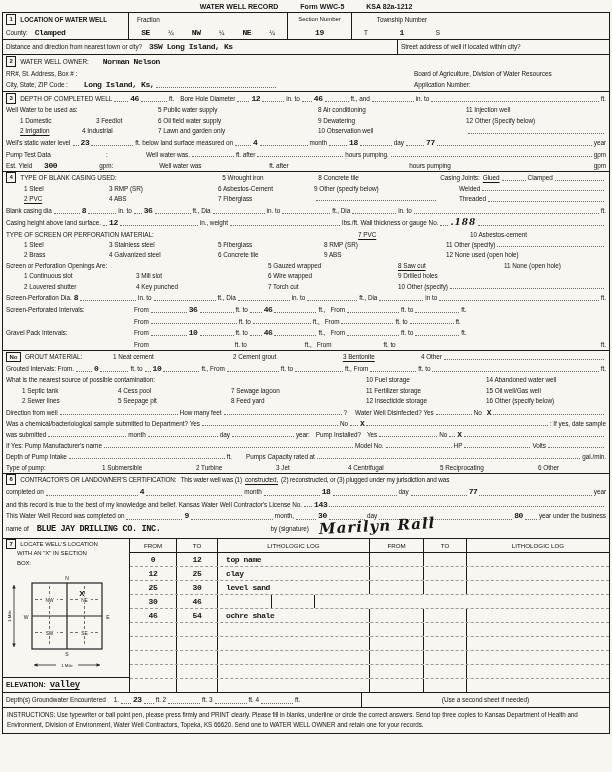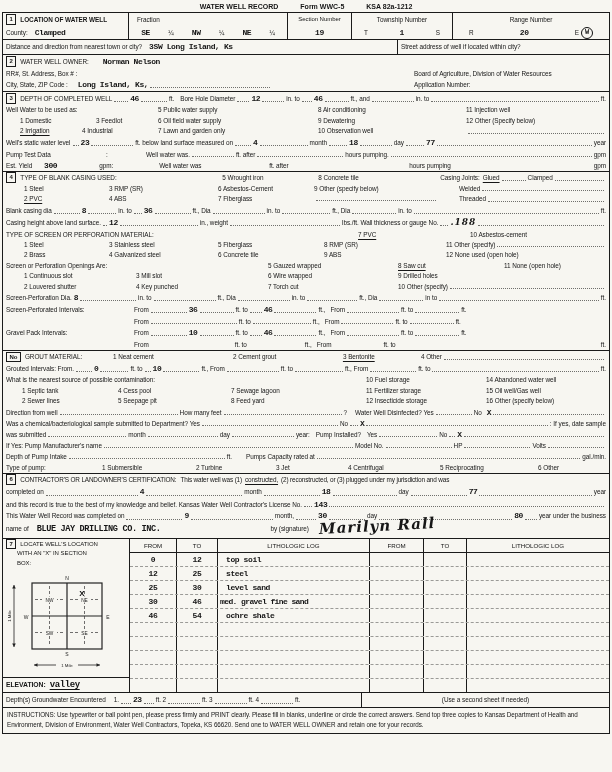--- a/index.html
+++ b/index.html
@@ -75,31 +75,20 @@
           </div>
       </div>
       <div class="bl" style="width:100px">
         <div class="line c" style="min-height:13px;line-height:13px">Township Number</div>
         <div class="line" style="min-height:13px;line-height:13px;justify-content:space-between;padding:0 12px">
           <span>T</span>
           <span class="tv">1</span>
           <span>S</span>
         </div>
       </div>
-      <div class="bl" style="flex:1">
-        <div class="line c" style="min-height:13px;line-height:13px">Range Number</div>
-        <div class="line" style="min-height:13px;line-height:13px;justify-content:space-between;padding:0 16px;align-items:center">
-          <span>R</span>
-          <span class="tv">20</span>
-          <span style="display:flex;align-items:center">
-            <span>E</span>
-            <span class="circ">W</span>
-          </span>
-        </div>
-      </div>
     </div>
 
     <div class="row bt">
       <div class="line" style="flex:0 0 388px;min-height:14px;line-height:14px">
         <span>Distance and direction from nearest town or city?</span>
         <span class="tv" style="margin-left:7px">3SW Long Island, Ks</span>
       </div>
       <div class="line bl" style="flex:1;min-height:14px;line-height:14px">
         <span>Street address of well if located within city?</span>
       </div>
@@ -110,21 +99,21 @@
         <span class="num">2</span>
         <span>WATER WELL OWNER:</span>
         <span class="tv" style="margin-left:14px">Norman Nelson</span>
       </div>
       <div class="line">
         <span>RR#, St. Address, Box # :</span>
         <span style="margin-left:auto;width:192px">Board of Agriculture, Division of Water Resources</span>
       </div>
       <div class="line" style="min-height:12px">
         <span>City, State, ZIP Code :</span>
-        <span class="tv" style="margin-left:10px">Long Island, Ks,</span>
+        <span class="tv" style="margin-left:16px">Long Island, Ks,</span>
         <span class="dl" style="flex:0 0 120px"></span>
         <span style="margin-left:auto;width:192px">Application Number:</span>
       </div>
     </div>
 
     <div class="bt">
       <div class="line" style="min-height:13px;line-height:13px">
         <span class="num">3</span>
         <span>DEPTH OF COMPLETED WELL</span>
         <span class="dl" style="flex:0 0 14px"></span>
@@ -617,45 +606,44 @@
           <span class="lc" style="width:46px">FROM</span>
           <span class="lc bl" style="width:41px">TO</span>
           <span class="lc bl" style="width:152px">LITHOLOGIC LOG</span>
           <span class="lc bl" style="width:54px">FROM</span>
           <span class="lc bl" style="width:43px">TO</span>
           <span class="lc bl" style="flex:1">LITHOLOGIC LOG</span>
         </div>
         <div class="lr">
           <span class="lc tv" style="width:46px">0</span>
           <span class="lc tv bl" style="width:41px">12</span>
-          <span class="lc tv bl left" style="width:152px">top soil</span>
+          <span class="lc tv bl left" style="width:152px">top name</span>
           <span class="lc bl" style="width:54px"></span>
             <span class="lc bl" style="width:43px"></span>
             <span class="lc bl" style="flex:1"></span>
         </div>
         <div class="lr">
           <span class="lc tv" style="width:46px">12</span>
           <span class="lc tv bl" style="width:41px">25</span>
-          <span class="lc tv bl left" style="width:152px">steel</span>
+          <span class="lc tv bl left" style="width:152px">clay</span>
           <span class="lc bl" style="width:54px"></span>
             <span class="lc bl" style="width:43px"></span>
             <span class="lc bl" style="flex:1"></span>
         </div>
         <div class="lr">
           <span class="lc tv" style="width:46px">25</span>
           <span class="lc tv bl" style="width:41px">30</span>
           <span class="lc tv bl left" style="width:152px">level sand</span>
           <span class="lc bl" style="width:54px"></span>
             <span class="lc bl" style="width:43px"></span>
             <span class="lc bl" style="flex:1"></span>
         </div>
         <div class="lr">
           <span class="lc tv" style="width:46px">30</span>
           <span class="lc tv bl" style="width:41px">46</span>
-          <span class="lc tv bl left" style="width:152px;padding-left:2px;letter-spacing:-0.6px">med. gravel fine sand</span>
           <span class="lc bl" style="width:54px"></span>
             <span class="lc bl" style="width:43px"></span>
             <span class="lc bl" style="flex:1"></span>
         </div>
         <div class="lr">
           <span class="lc tv" style="width:46px">46</span>
           <span class="lc tv bl" style="width:41px">54</span>
           <span class="lc tv bl left" style="width:152px">ochre shale</span>
           <span class="lc bl" style="width:54px"></span>
             <span class="lc bl" style="width:43px"></span>

